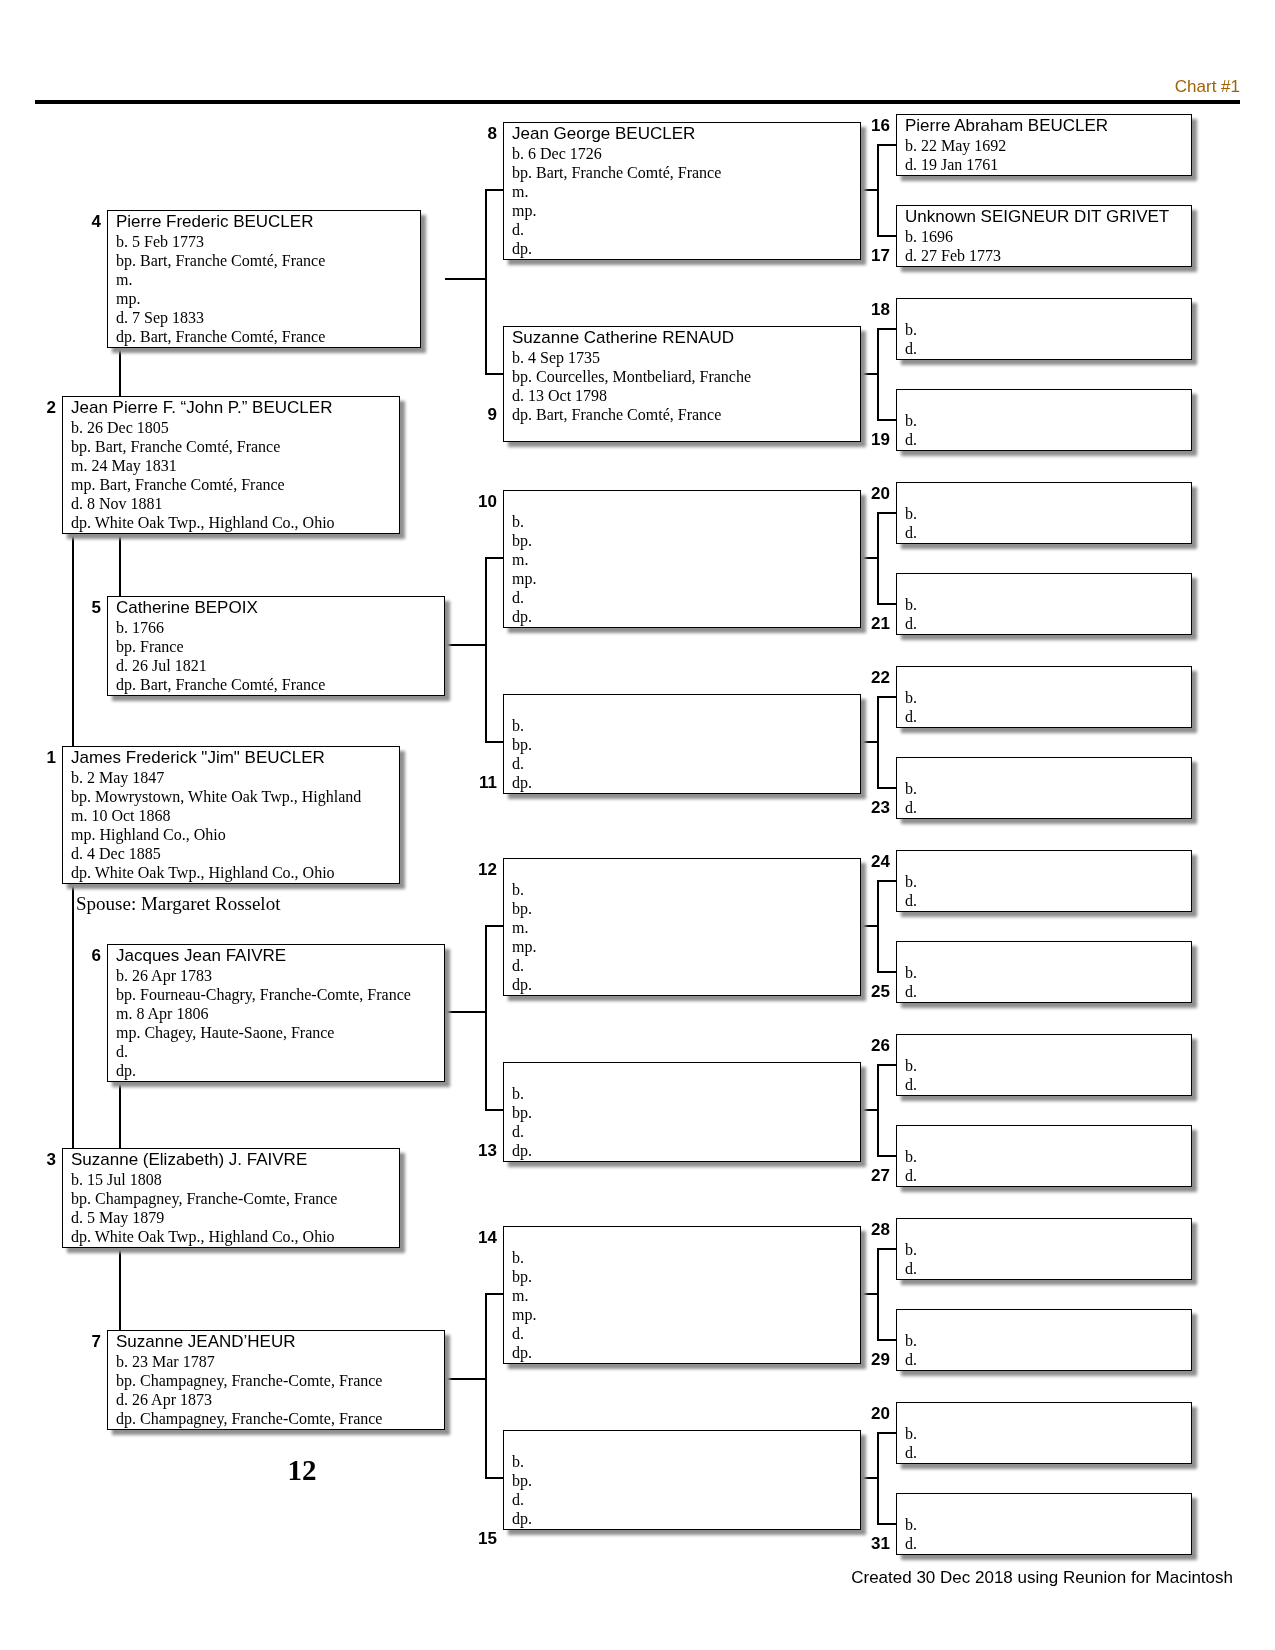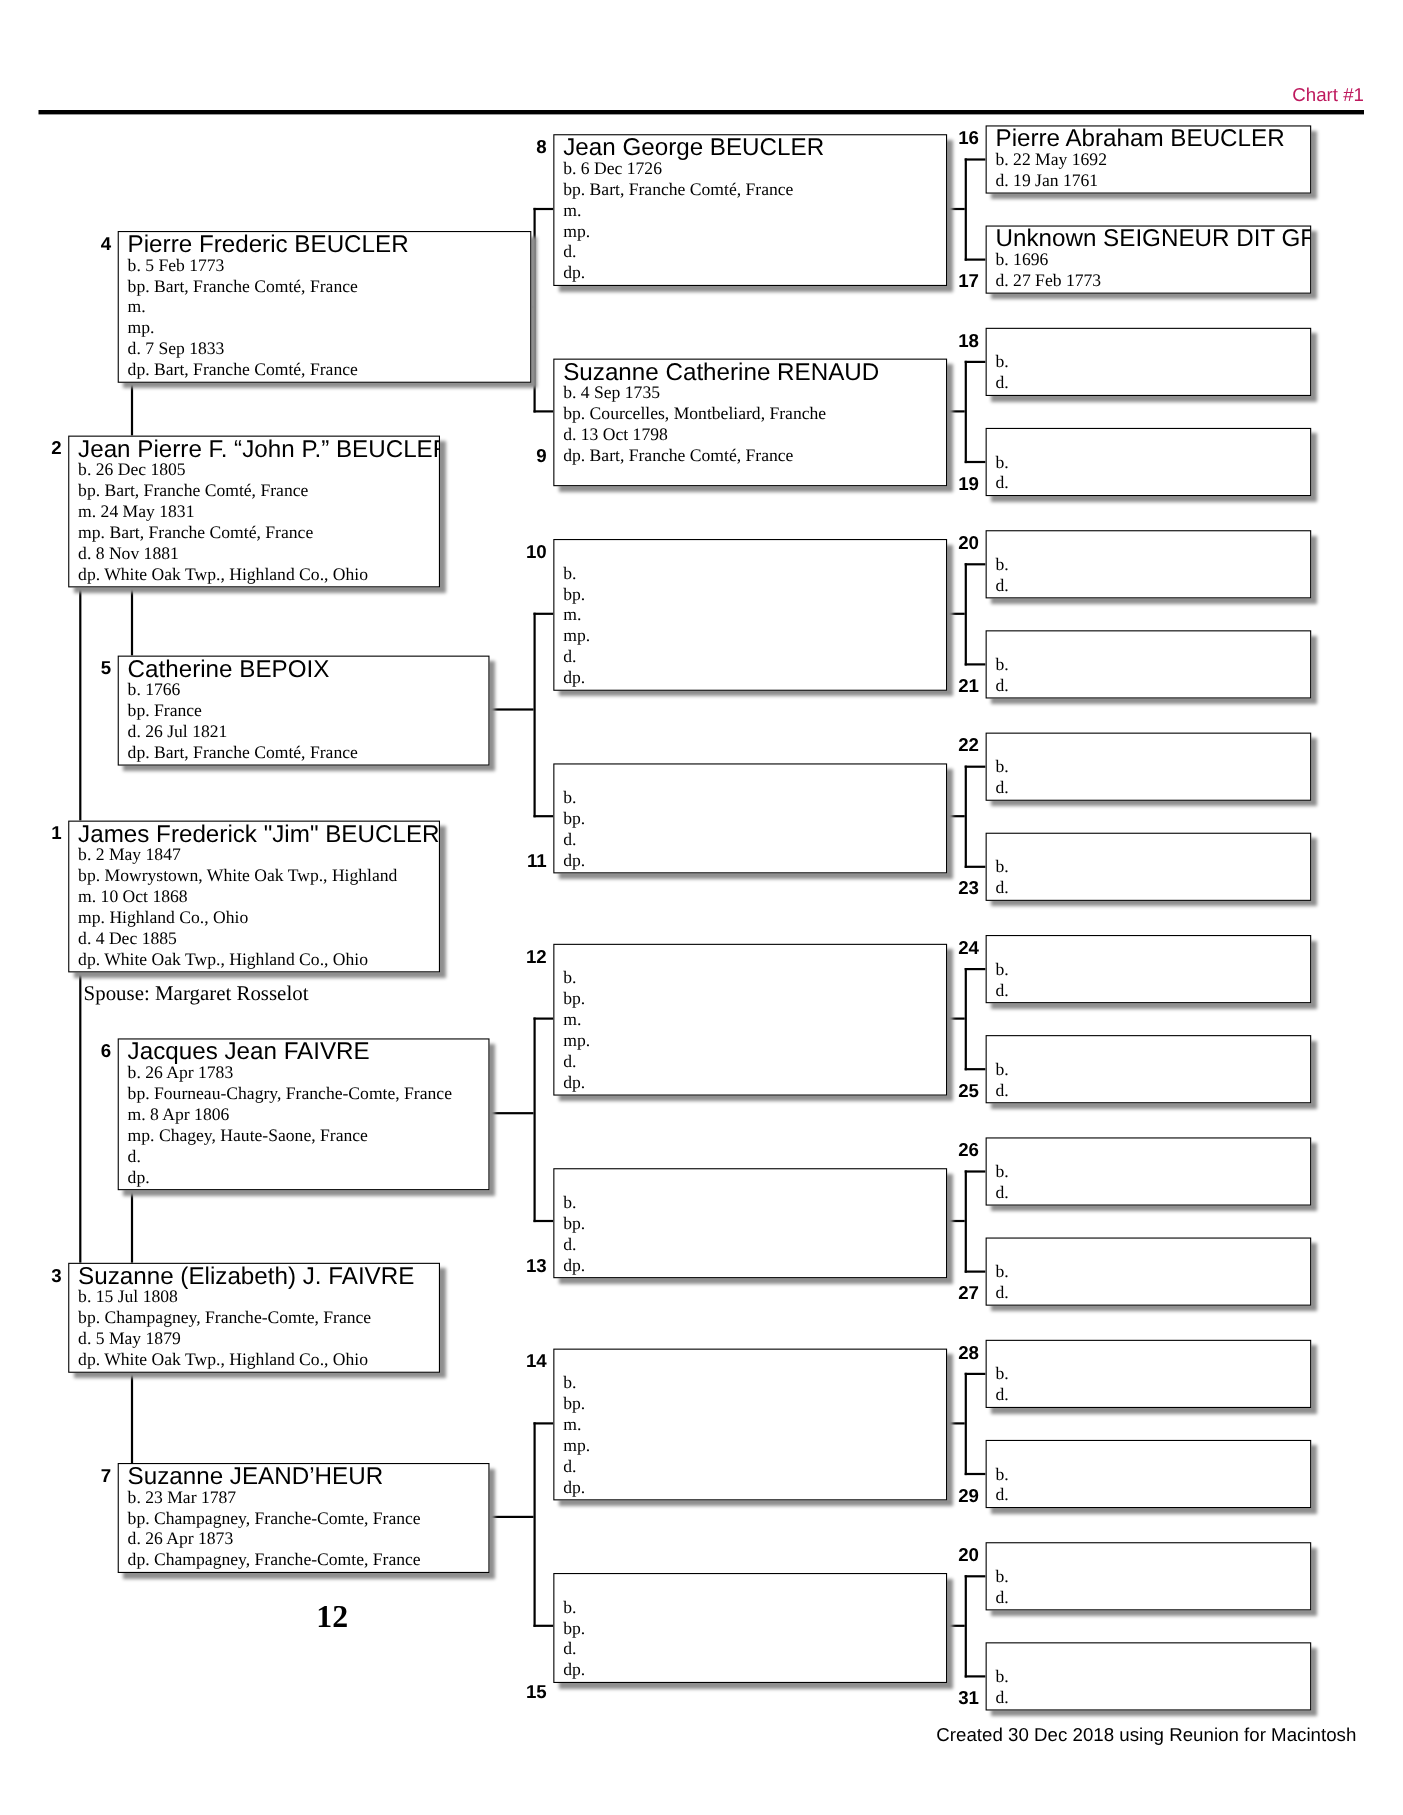--- a/index.html
+++ b/index.html
@@ -1,28 +1,28 @@
 <!DOCTYPE html>
 <html><head>
 <meta charset="utf-8">
 <style>
   html,body { margin:0; padding:0; background:#fff; }
   #page { position:relative; width:1275px; height:1650px; background:#ffffff; overflow:hidden; }
 
   .title   { position:absolute; left:35px; top:56px; font:bold 31px "Liberation Sans", sans-serif; color:#000; }
   .rule    { position:absolute; left:35px; top:100px; width:1205px; height:4px; background:#000; }
-  .chartnum{ position:absolute; top:77px; right:35px; font:17px "Liberation Sans", sans-serif; color:#be185d; }
+  .chartnum{ position:absolute; top:77px; right:35px; font:17px "Liberation Sans", sans-serif; color:#a16207; }
   .spouse  { position:absolute; left:76px; top:893px; font:19px "Liberation Serif", serif; color:#000; }
   .pagenum { position:absolute; left:278px; top:1454px; width:48px; text-align:center;
              font:bold 29px "Liberation Serif", serif; color:#000; }
   .footer  { position:absolute; right:42px; top:1568px; font:17px "Liberation Sans", sans-serif; color:#000; }
 
   .pbox { position:absolute; background:#fff; border:1.5px solid #000; box-sizing:border-box;
           box-shadow:5px 5px 3px #8f8f8f; padding:1px 4px 0 8px; overflow:hidden; }
-  .pname{ font-family:"Liberation Sans", sans-serif; font-size:22px; line-height:20px; height:20px;
+  .pname{ font-family:"Liberation Sans", sans-serif; font-size:17px; line-height:20px; height:20px;
           white-space:nowrap; color:#000; }
   .prow { font-family:"Liberation Serif", serif; font-size:16px; line-height:19px; height:19px;
           white-space:nowrap; color:#000; }
   .pnum { position:absolute; width:32px; text-align:right;
           font:bold 17px "Liberation Sans", sans-serif; color:#000; }
   .seg  { position:absolute; background:#000; }
 </style>
 </head>
 <body>
 
@@ -108,21 +108,21 @@
       </div>
       <div class="pnum" style="left: 24px; top: 398px;">2</div>
       <div class="pbox" style="left: 62px; top: 1148px; width: 338px; height: 100px;">
         <div class="pname">Suzanne (Elizabeth) J. FAIVRE</div>
         <div class="prow">b. 15 Jul 1808</div>
         <div class="prow">bp. Champagney, Franche-Comte, France</div>
         <div class="prow">d. 5 May 1879</div>
         <div class="prow">dp. White Oak Twp., Highland Co., Ohio</div>
       </div>
       <div class="pnum" style="left: 24px; top: 1150px;">3</div>
-      <div class="pbox" style="left: 107px; top: 210px; width: 376px; height: 138px;">
+      <div class="pbox" style="left: 107px; top: 210px; width: 314px; height: 138px;">
         <div class="pname">Pierre Frederic BEUCLER</div>
         <div class="prow">b. 5 Feb 1773</div>
         <div class="prow">bp. Bart, Franche Comté, France</div>
         <div class="prow">m.</div>
         <div class="prow">mp.</div>
         <div class="prow">d. 7 Sep 1833</div>
         <div class="prow">dp. Bart, Franche Comté, France</div>
       </div>
       <div class="pnum" style="left: 69px; top: 212px;">4</div>
       <div class="pbox" style="left: 107px; top: 596px; width: 338px; height: 100px;">

